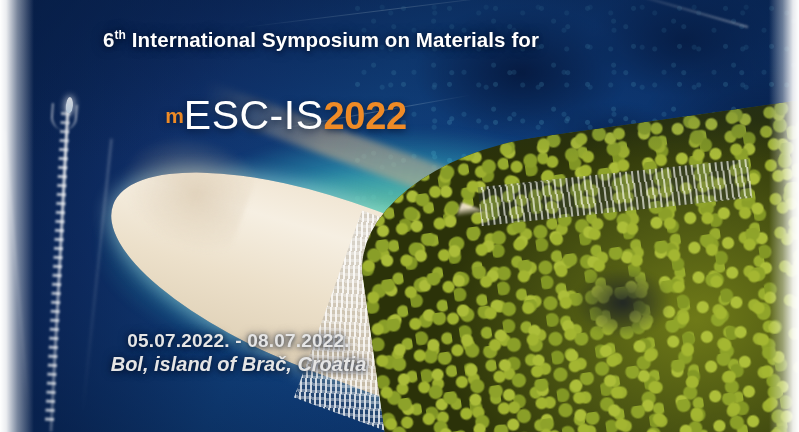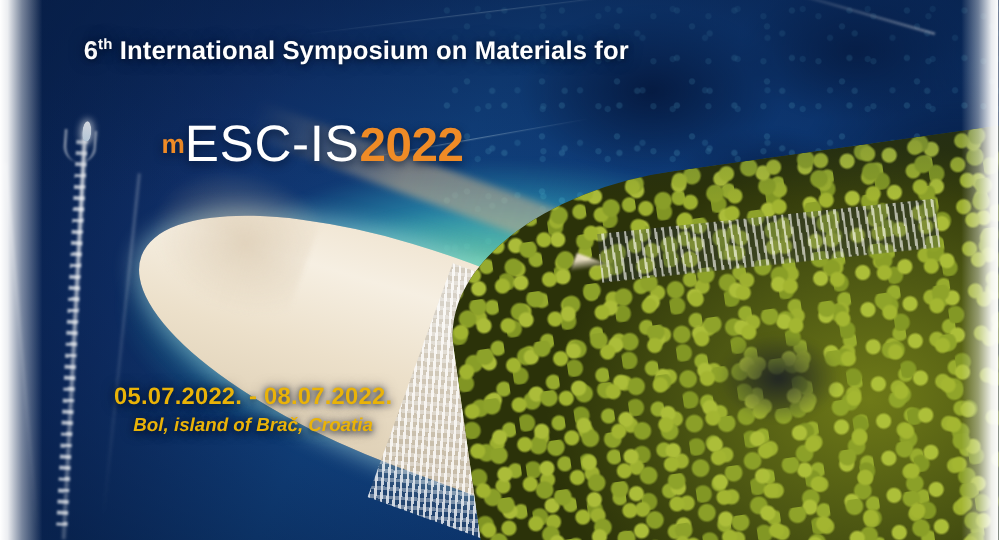--- a/index.html
+++ b/index.html
@@ -212,21 +212,21 @@
   }
 
   
   .top-scrim {
     position:absolute; left:0; top:0; width:100%; height:160px;
     background:linear-gradient(180deg, rgba(8,32,74,.55) 0%, rgba(8,32,74,.18) 62%, rgba(8,32,74,0) 100%);
     pointer-events:none;
   }
 
   
-  .overlay { position:absolute; inset:0; }
+  .overlay { position:absolute; inset:0;margin-left:36px; }
 
   .headline {
     position:absolute; left:0; top:22px; width:570px;
     text-align:center;
     color:#ffffff;
     font-weight:bold;
     font-size:20.5px;
     line-height:26px;
     letter-spacing:.1px;
     text-shadow:0 1px 4px rgba(3,16,40,.85), 0 0 12px rgba(3,16,40,.55);
@@ -253,30 +253,30 @@
     letter-spacing:.5px;
   }
   .logo-year {
     color:#ef8b26;
     font-size:38px;
     font-weight:bold;
     letter-spacing:-.3px;
   }
 
   .dateblock {
-    position:absolute; left:0; top:305px; width:405px;
+    position:absolute; left:0; top:328px; width:405px;
     text-align:center;
-    color:#eab308;
+    color:#e5e5e5;
     text-shadow:0 1px 5px rgba(3,16,40,.85), 0 0 10px rgba(3,16,40,.5);
   }
   .date-line {
     font-size:19px; font-weight:bold; letter-spacing:.2px; line-height:25px;
   }
   .place-line {
-    font-size:15px; font-weight:bold; font-style:italic; line-height:22px;
+    font-size:20px; font-weight:bold; font-style:italic; line-height:22px;
   }
 </style>
 </head>
 <body>
 
 <div class="banner">
 
   <div class="photo">
     <div class="sea-deep"></div>
     <div class="seabed-rocks"></div>

